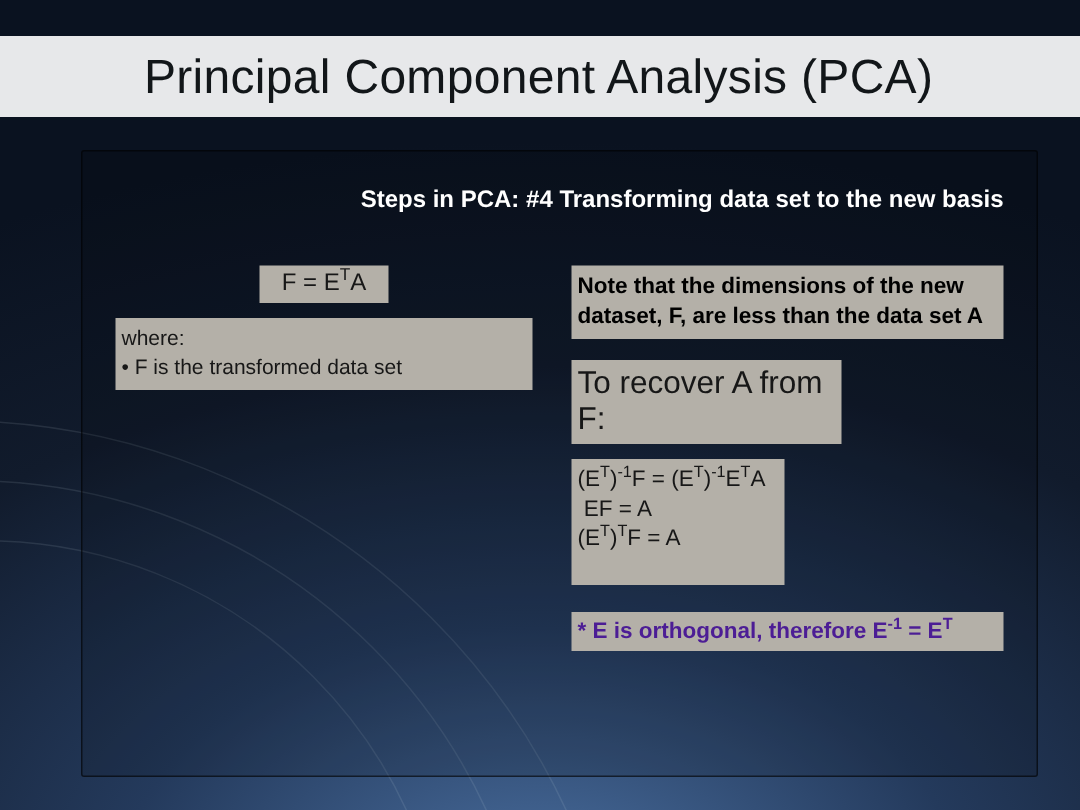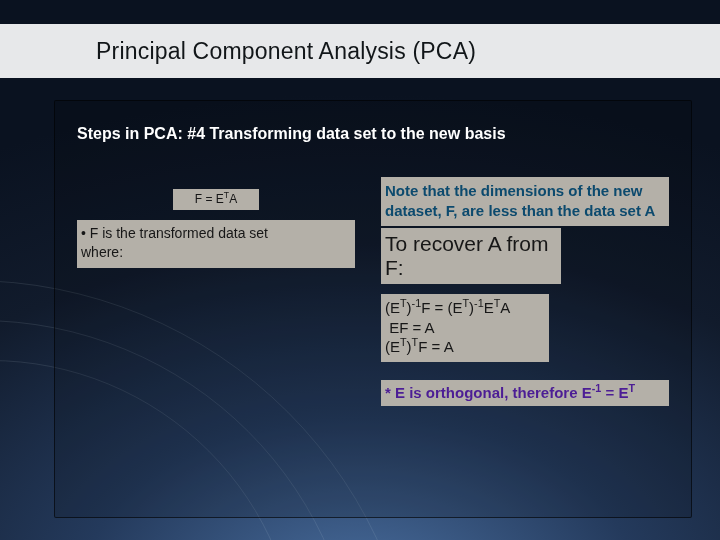--- a/index.html
+++ b/index.html
@@ -14,87 +14,87 @@
     position: absolute;
     top: 24px; left: 0; right: 0;
     height: 54px;
     background: #e7e8ea;
     display: flex;
     align-items: center;
     padding-left: 96px;
   }
   .title-bar h1 {
     color: #121619;
-    font-size: 23px;
+    font-size: 32px;
     font-weight: 400;
     letter-spacing: 0.2px;
   }
   .content {
     position: absolute;
     top: 100px; left: 54px; right: 28px; bottom: 22px;
     background: rgba(0,0,0,0.15);
     border: 1px solid rgba(0,0,0,0.6);
     border-radius: 2px;
     padding: 22px 22px 14px 22px;
   }
   .subtitle {
-    text-align: left;
+    text-align: right;
     font-size: 16px;
     font-weight: 700;
     color: #fff;
     margin-bottom: 34px;
     margin-top: 2px;
   }
   .columns {
     display: flex;
     gap: 26px;
   }
   .col-left { flex: 0 0 278px; }
   .col-right { flex: 1; }
   .formula-box {
     background: #b4b0a8;
     color: #171717;
     text-align: center;
-    font-size: 12px;
+    font-size: 16px;
     padding: 3px 6px 4px;
-    margin: 12px auto 10px auto;
+    margin: 0 auto 10px auto;
     width: 86px;
     font-weight: 400;
   }
   .where-block {
     background: #b4b0a8;
     color: #171717;
     font-size: 14px;
     line-height: 1.35;
     padding: 4px 8px 6px 4px;
   }
   .note-box {
     background: #b4b0a8;
-    color: #0c4a6e;
+    color: #000000;
     font-size: 15px;
     font-weight: 700;
     padding: 4px 6px 6px 4px;
-    margin-bottom: 2px;
+    margin-bottom: 14px;
     line-height: 1.3;
   }
   .recover-box {
     background: #b4b0a8;
     color: #171717;
     font-size: 21px;
     padding: 4px 6px 4px 4px;
     margin-bottom: 10px;
     width: 180px;
   }
   .eq-box {
     background: #b4b0a8;
     color: #171717;
     font-size: 15px;
-    padding: 4px 6px 5px 4px;
+    padding: 4px 6px 21px 4px;
     margin-bottom: 18px;
-    width: 168px;
+    width: 142px;
     line-height: 1.3;
   }
   .foot-box {
     background: #b4b0a8;
     color: #4c1d95;
     font-size: 15px;
     font-weight: 700;
     padding: 4px 6px 5px 4px;
   }
   sup { font-size: 0.72em; vertical-align: super; line-height: 0; }
@@ -122,22 +122,22 @@
   </div>
 
   <div class="content">
     <div class="subtitle">Steps in PCA: #4 Transforming data set to the new basis</div>
 
     <div class="columns">
 
       <div class="col-left">
         <div class="formula-box">F = E<sup>T</sup>A</div>
         <div class="where-block">
+          <div>where:</div>
           <div>• F is the transformed data set</div>
-          <div>where:</div>
         </div>
       </div>
 
       <div class="col-right">
         <div class="note-box">Note that the dimensions of the new dataset, F, are less than the data set A</div>
         <div class="recover-box">To recover A from F:</div>
         <div class="eq-box">
           <div>(E<sup>T</sup>)<sup>-1</sup>F = (E<sup>T</sup>)<sup>-1</sup>E<sup>T</sup>A</div>
           <div>&nbsp;EF = A</div>
           <div>(E<sup>T</sup>)<sup>T</sup>F = A</div>

